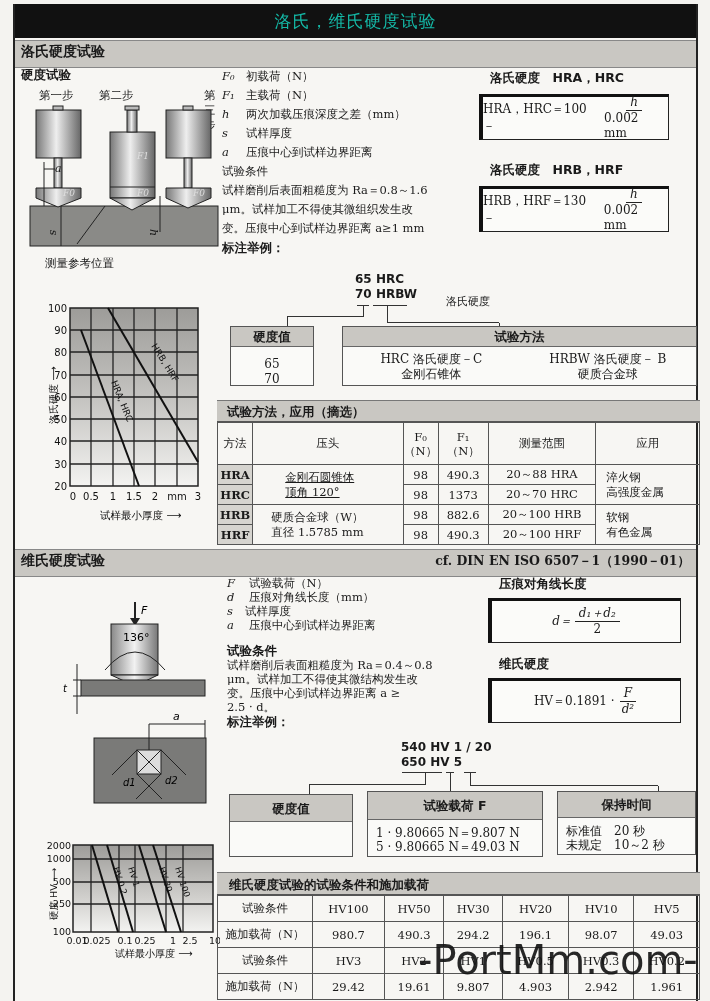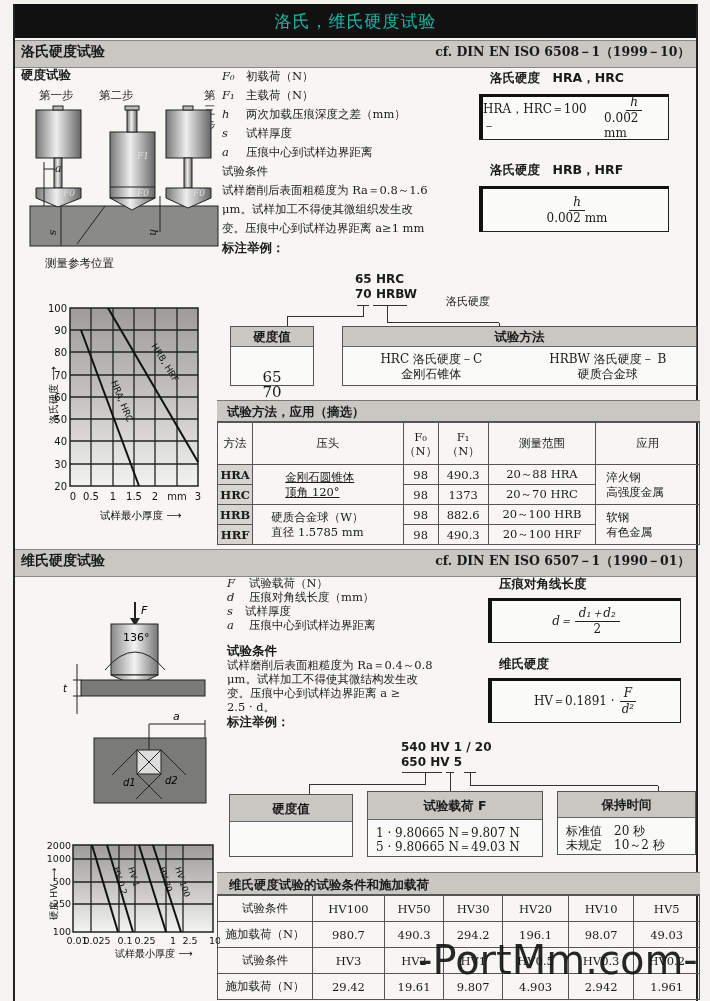--- a/index.html
+++ b/index.html
@@ -30,21 +30,20 @@
 </style>
 </head>
 <body>
 
 <div class="page">
 
   <div class="title-bar">洛氏，维氏硬度试验</div>
 
   <div class="sec-bar" style="top:36px;">
     <span class="l">洛氏硬度试验</span>
-    <span class="r">cf.  DIN EN ISO 6508－1（1999－10）</span>
   </div>
 
   <div class="abs" style="left:0;top:60px;width:205px;height:210px;">
     <div class="abs lbl-b" style="left:6px;top:3px;">硬度试验</div>
     <div class="abs" style="left:24px;top:24px;font-size:11.5px;">第一步</div>
     <div class="abs" style="left:84px;top:24px;font-size:11.5px;">第二步</div>
     <div class="abs" style="left:143px;top:24px;font-size:11.5px;margin-left:46px;">第三步</div>
     <svg class="abs" style="left:0;top:40px;" width="205" height="150">
       <defs>
         <linearGradient id="cyl" x1="0" x2="1">
@@ -122,20 +121,21 @@
   <div class="abs lbl-b" style="left:475px;top:66px;">洛氏硬度　HRA，HRC</div>
   <div class="formula-box" style="left:464px;top:90px;width:190px;height:46px;">
     <span>HRA，HRC＝100－</span>
     <span class="frac">
         <span class="n">h</span>
         <span class="d">0.002 mm</span>
       </span>
   </div>
   <div class="abs lbl-b" style="left:475px;top:158px;">洛氏硬度　HRB，HRF</div>
   <div class="formula-box" style="left:464px;top:182px;width:190px;height:46px;">
+    <span>HRB，HRF＝130－</span>
     <span class="frac">
         <span class="n">h</span>
         <span class="d">0.002 mm</span>
       </span>
   </div>
 
   <div class="abs" style="left:0;top:290px;width:205px;height:235px;">
     <svg width="205" height="235">
       <defs>
         <linearGradient id="chartbg" x1="0" y1="0" x2="0" y2="1">
@@ -196,21 +196,21 @@
 
   <div class="conn" style="left:342px;top:301px;width:12px;border-top-width:1px;"></div>
   <div class="conn" style="left:348px;top:301px;height:11px;border-left-width:1px;"></div>
   <div class="conn" style="left:272px;top:312px;width:77px;height:10px;border-top-width:1px;border-left-width:1px;"></div>
   <div class="conn" style="left:358px;top:301px;width:34px;border-top-width:1px;"></div>
   <div class="conn" style="left:372px;top:301px;width:112px;height:18px;border-left-width:1px;border-bottom-width:1px;"></div>
   <div class="conn" style="left:484px;top:319px;height:3px;border-left-width:1px;"></div>
 
   <div class="gbox" style="left:215px;top:322px;width:84px;height:60px;">
     <div class="boxhdr" style="height:20px;line-height:20px;">硬度值</div>
-    <div style="text-align:center;font-size:15px;line-height:15px;padding-top:23px;">
+    <div style="text-align:center;font-size:12px;line-height:15px;padding-top:10px;">
       <div>65</div>
       <div>70</div>
     </div>
   </div>
   <div class="gbox" style="left:327px;top:322px;width:355px;height:60px;">
     <div class="boxhdr" style="height:20px;line-height:20px;">试验方法</div>
     <div style="display:flex;font-size:12px;line-height:15px;padding-top:5px;">
       <div style="width:50%;text-align:center;">
           <div>HRC 洛氏硬度－C</div>
           <div>金刚石锥体</div>

